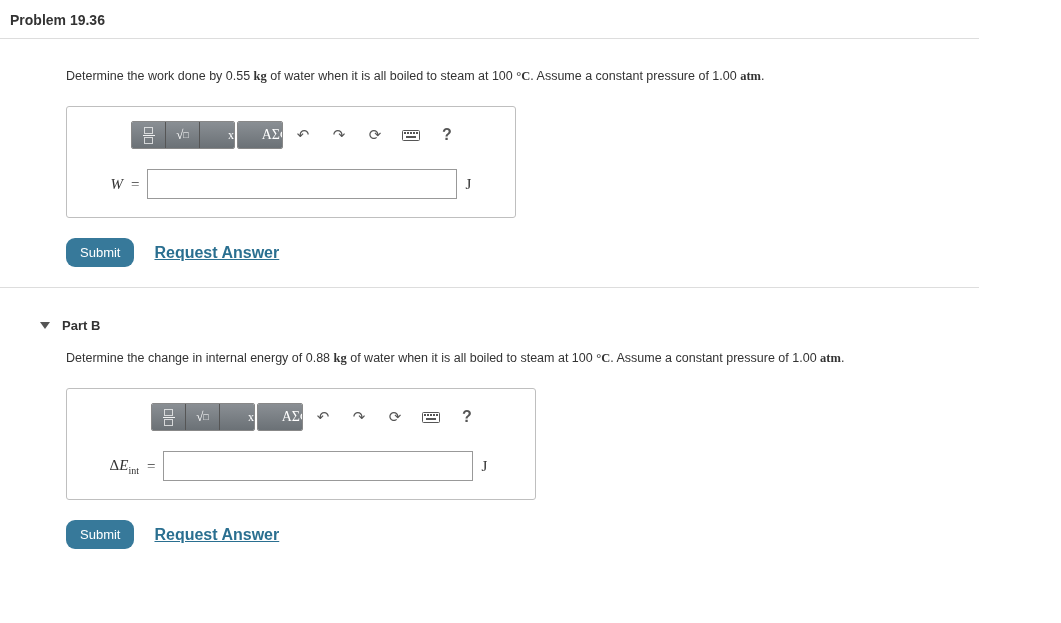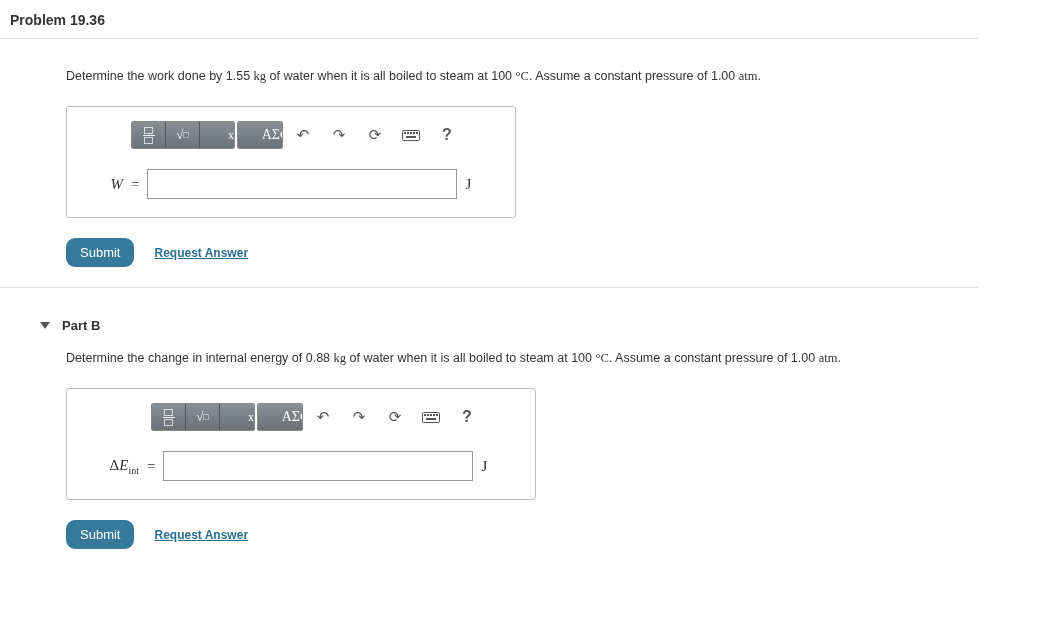--- a/index.html
+++ b/index.html
@@ -42,21 +42,21 @@
     font-size: 13px;
   }
   .part-content {
     padding-left: 26px;
   }
   .prompt {
     font-size: 12.5px;
     margin-bottom: 22px;
     color: #333;
   }
-  .rm { font-family: "Times New Roman", serif; font-style: normal; }
+  .rm { font-family: "Times New Roman", serif; font-style: normal; font-weight: bold; }
   .answer-box {
     border: 1px solid #bfbfbf;
     border-radius: 3px;
     width: 450px;
     padding: 14px 16px 18px 16px;
     margin-bottom: 20px;
   }
   .toolbar {
     display: flex;
     align-items: center;
@@ -131,21 +131,21 @@
     background: #37799a;
     color: #fff;
     border: none;
     padding: 7px 14px;
     font-size: 13px;
     cursor: pointer;
     border-radius: 9px;
   }
   .request-link {
     color: #2a6f90;
-    font-size: 12px;
+    font-size: 16px;
     font-weight: bold;
     text-decoration: underline;
     cursor: pointer;
   }
   .frac-icon {
     display: inline-flex; flex-direction: column; align-items:center;
     font-size: 8px; line-height: 7px;
   }
   .frac-icon .top,.frac-icon .bot{border:1px solid rgba(255,255,255,.7);width:9px;height:7px;}
   .frac-icon .bar{width:12px;height:1px;background:rgba(255,255,255,.9);margin:1px 0;}
@@ -160,21 +160,21 @@
 <body>
 
 <div class="page">
 
   <div class="problem-title">Problem 19.36</div>
   <hr class="hr-full">
 
   <div class="part-block">
     <div class="part-content">
       <div class="prompt">
-        <span>Determine the work done by 1.55 </span><span class="rm">kg</span><span> of water when it is all boiled to steam at 100 </span><span class="rm">°C</span><span>. Assume a constant pressure of 1.00 </span><span class="rm">atm</span><span>.</span>
+        <span>Determine the work done by 0.55 </span><span class="rm">kg</span><span> of water when it is all boiled to steam at 100 </span><span class="rm">°C</span><span>. Assume a constant pressure of 1.00 </span><span class="rm">atm</span><span>.</span>
       </div>
 
       <div class="answer-box">
         <div class="toolbar">
           <div class="tb-group">
             <div class="tb-btn">
                 <span class="frac-icon">
                   <span class="top"></span>
                   <span class="bar"></span>
                   <span class="bot"></span>

